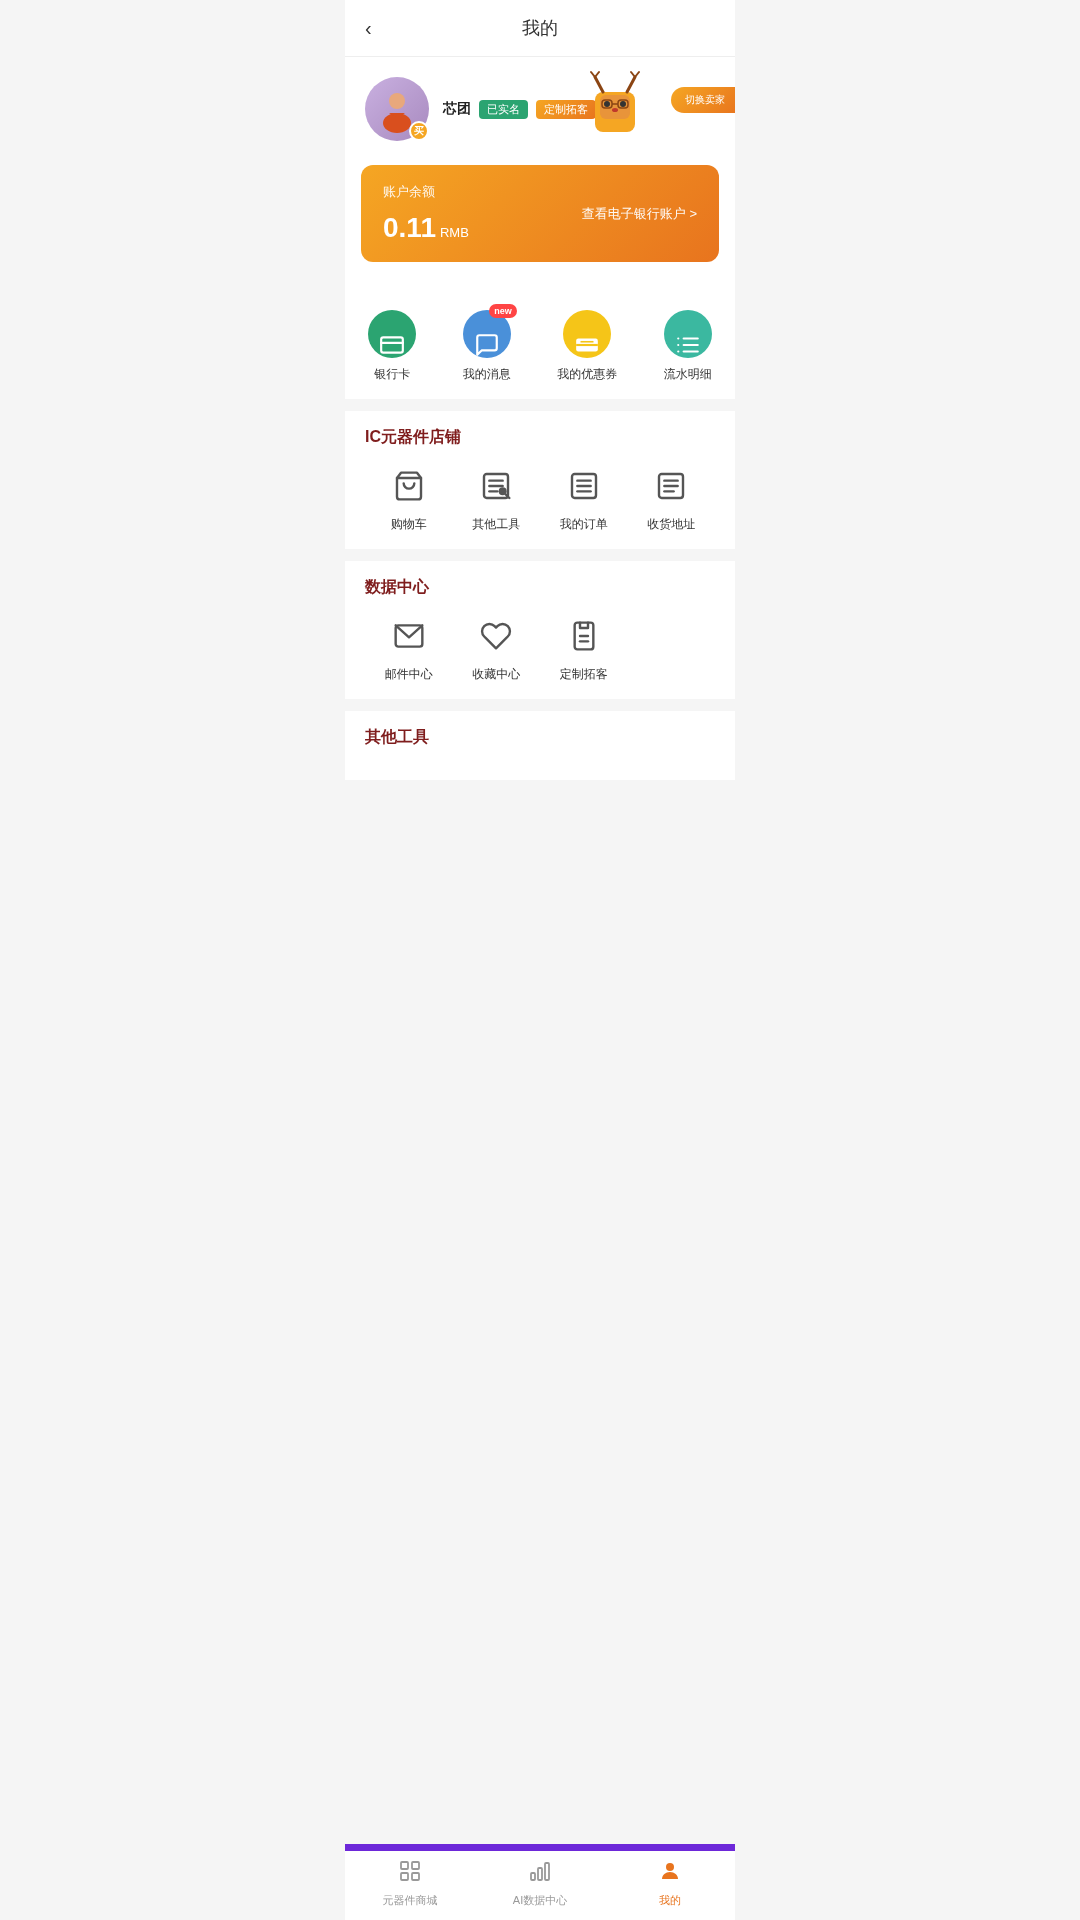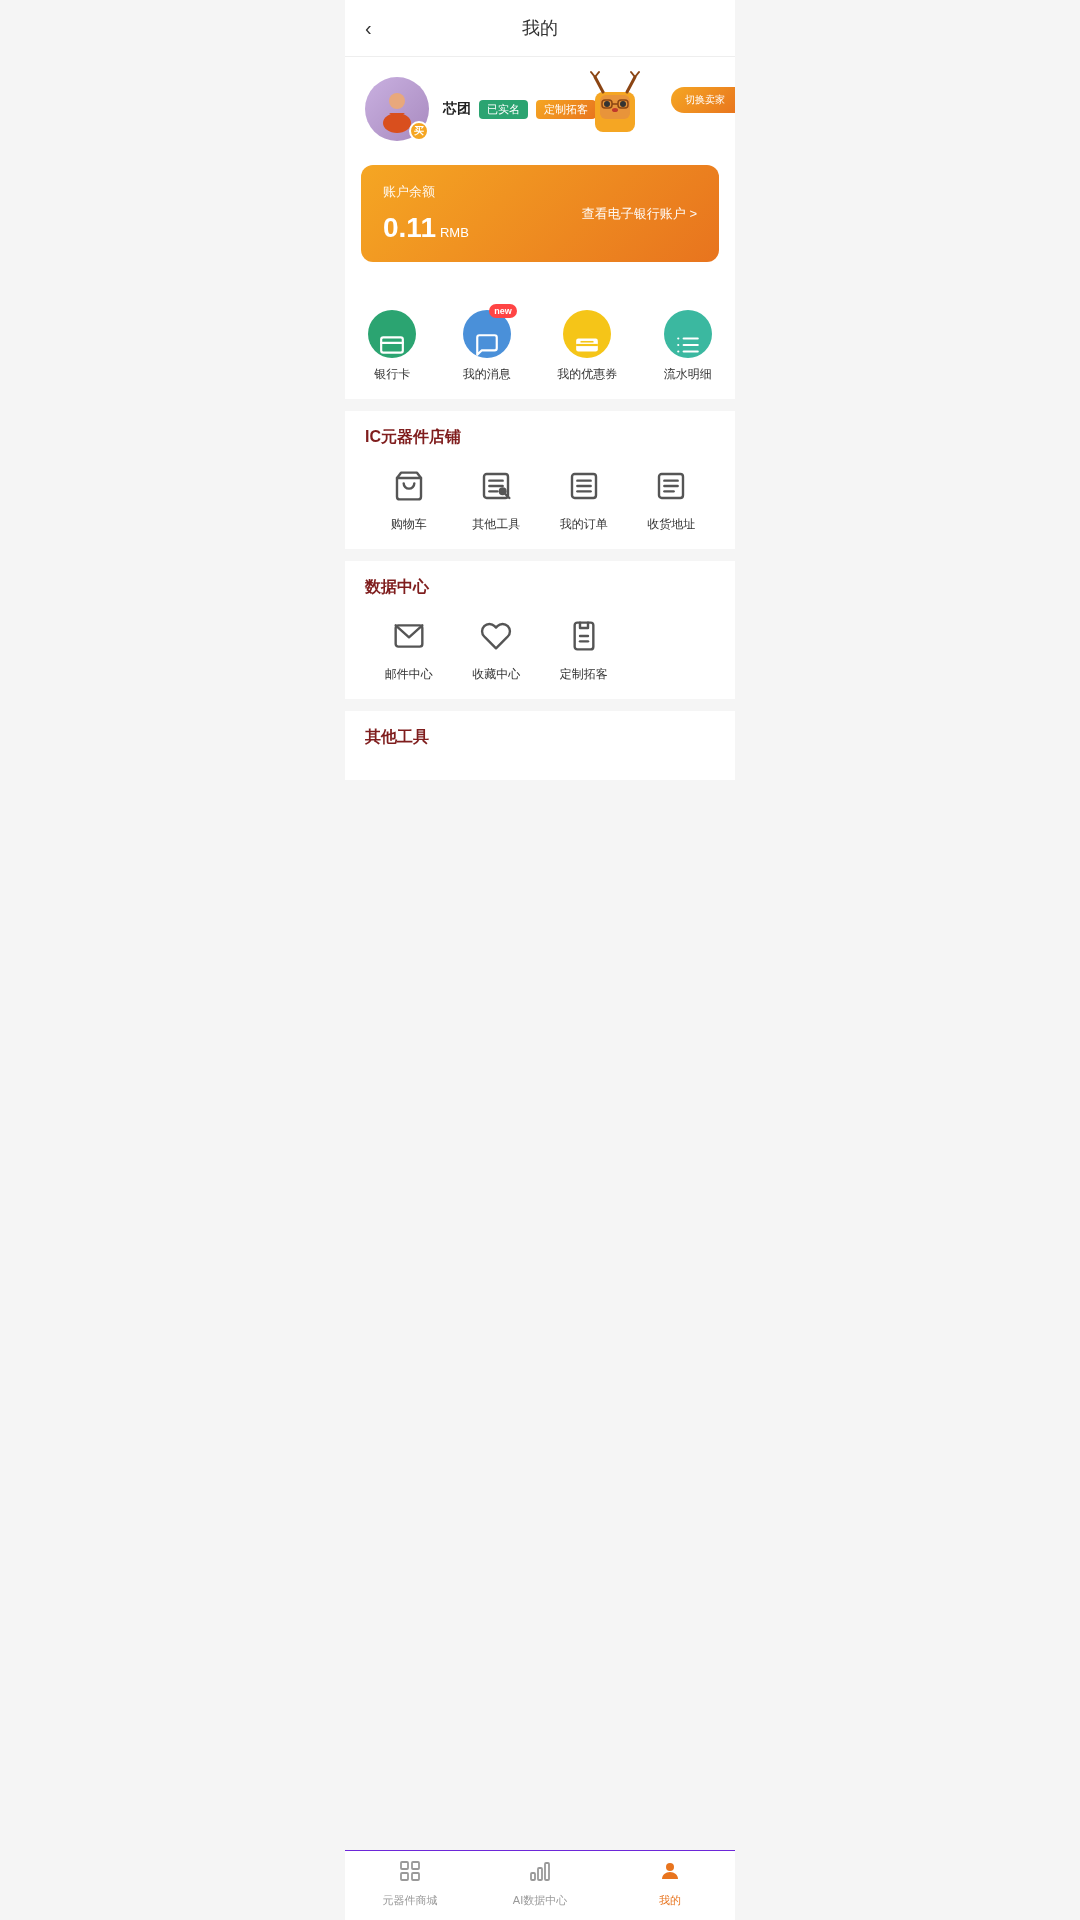--- a/index.html
+++ b/index.html
@@ -249,21 +249,21 @@
     }
 
     
     .bottom-nav {
       position: fixed;
       bottom: 0;
       left: 50%;
       transform: translateX(-50%);
       width: 390px;
       background: #fff;
-      border-top: 1px solid #6d28d9;
+      border-top: 7px solid #6d28d9;
       display: flex;
       justify-content: space-around;
       padding: 8px 0 12px;
     }
     .nav-item {
       display: flex;
       flex-direction: column;
       align-items: center;
       gap: 4px;
       cursor: pointer;

